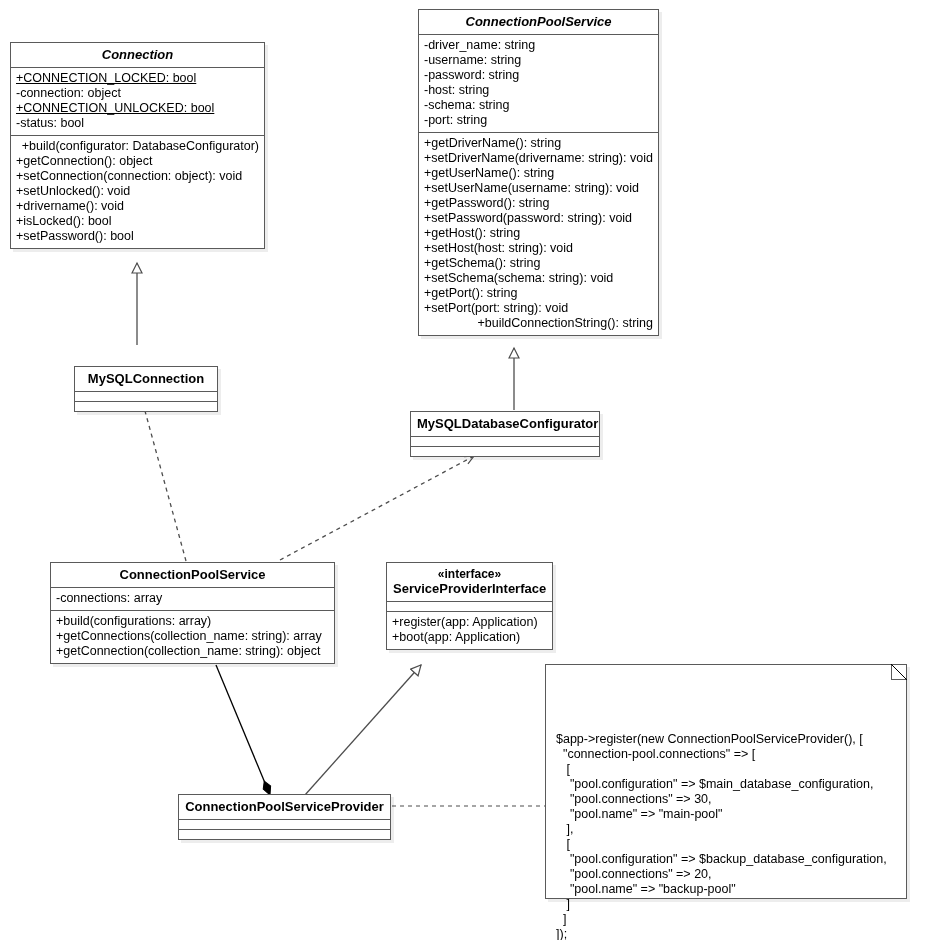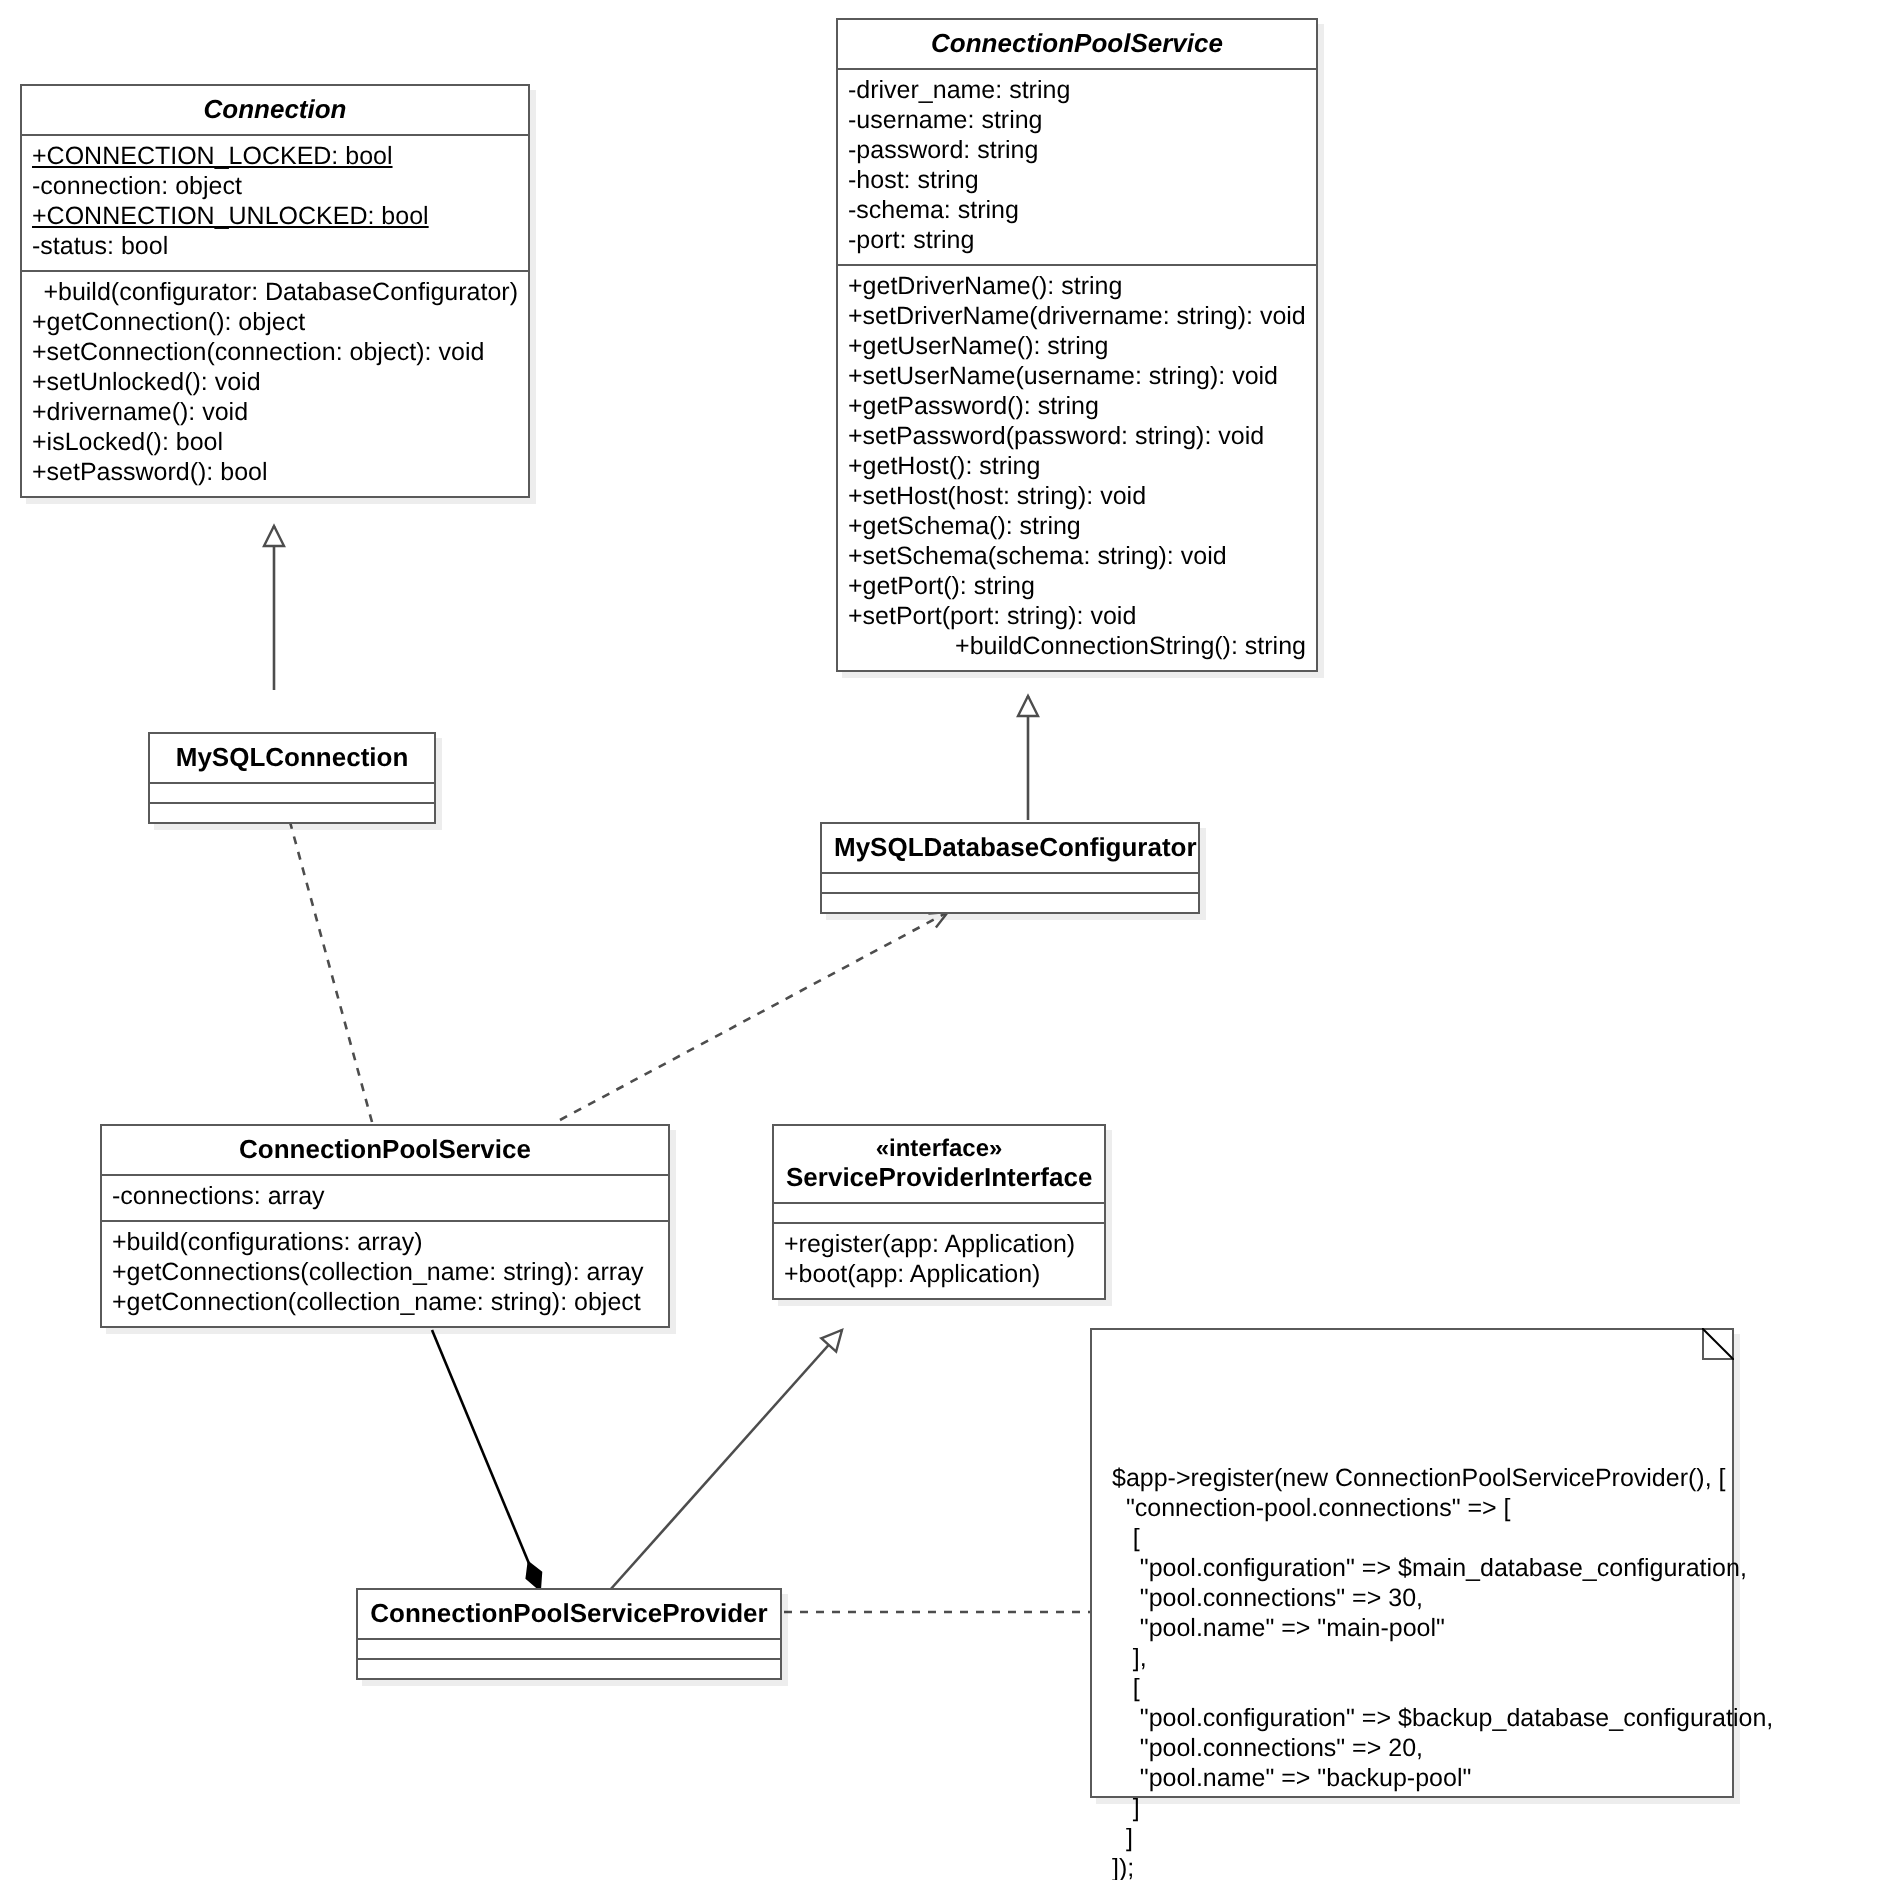--- a/index.html
+++ b/index.html
@@ -237,21 +237,21 @@
       <div class="member">+boot(app: Application)</div>
     </div>
   </div>
 
   <div class="uml-class" id="cls-poolserviceprovider" style="left:178px; top:794px; width:213px;">
     <div class="uml-name">ConnectionPoolServiceProvider</div>
     <div class="uml-compartment empty"></div>
     <div class="uml-compartment empty"></div>
   </div>
 
-  <div class="uml-note" id="note-code" style="left:545px; top:664px; width:322px; height:235px;">
+  <div class="uml-note" id="note-code" style="left:545px; top:664px; width:362px; height:235px;">
     <div class="note-fold"></div>
     <svg class="note-fold-line" viewBox="0 0 16 16">
       <path d="M0,0 L16,16" stroke="#000000" stroke-width="1" fill="none"></path>
     </svg>
     <div>$app-&gt;register(new ConnectionPoolServiceProvider(), [
   "connection-pool.connections" =&gt; [
    [
     "pool.configuration" =&gt; $main_database_configuration,
     "pool.connections" =&gt; 30,
     "pool.name" =&gt; "main-pool"

